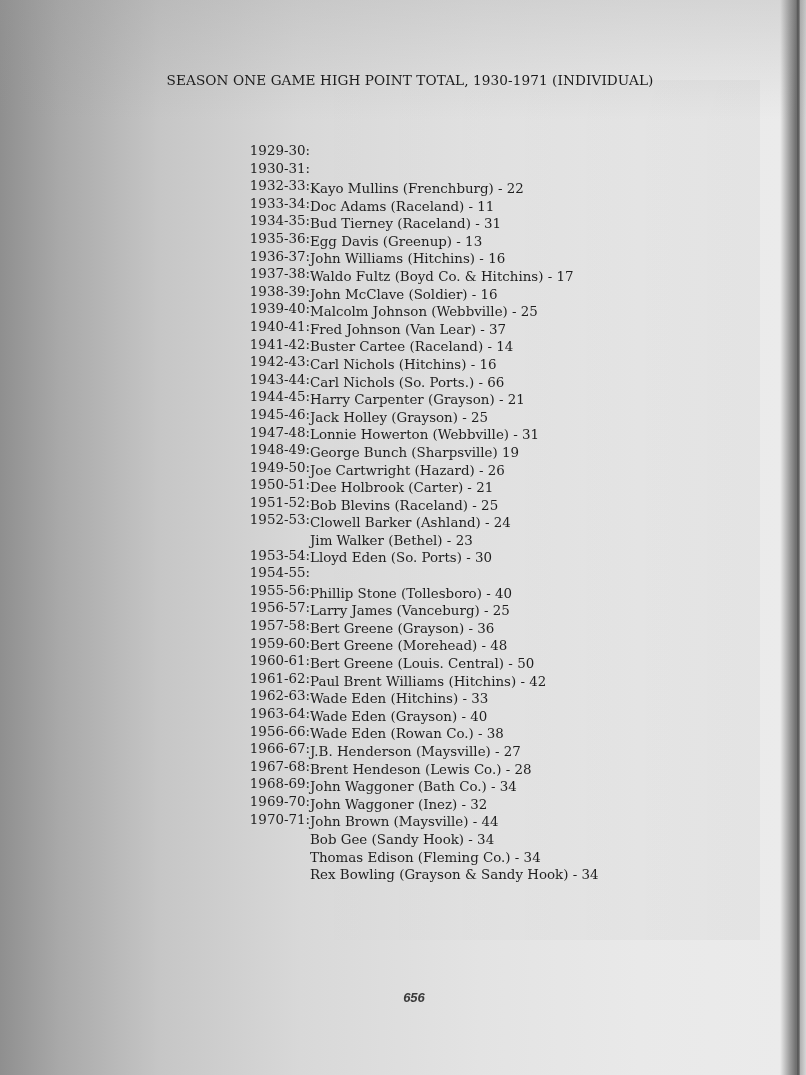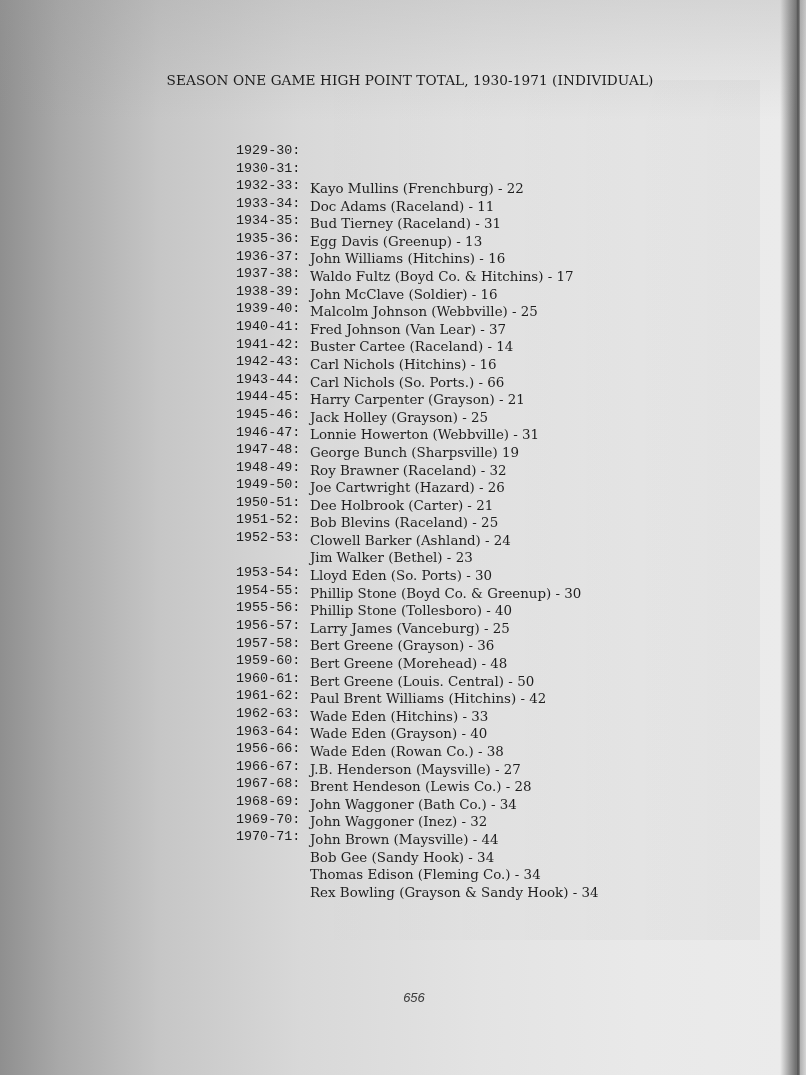--- a/index.html
+++ b/index.html
@@ -61,36 +61,36 @@
       display: flex;
       height: 17.6px;
       line-height: 17.6px;
       font-size: 13.4px;
       color: #1e1e1e;
       white-space: nowrap;
     }
     .season {
       width: 74px;
       flex: 0 0 74px;
+      text-align: right;
       padding-right: 0px;
-      font-family: Liberation Mono, monospace;
     }
     .entry {
       padding-left: 0px;
       margin-top: 38px;
     }
     .page-number {
       position: absolute;
       top: 990px;
       left: 0;
       width: 806px;
       text-align: center;
       font-size: 13px;
       font-style: italic;
-      font-weight: normal;
+      font-weight: bold;
       color: #3a3a3a;
       font-family: "Liberation Sans", sans-serif;
       padding-left: 22px;
       box-sizing: border-box;
     }
     .spine-edge {
       position: absolute;
       right: 6px;
       top: 0;
       width: 4px;
@@ -168,24 +168,20 @@
       </div>
       <div class="row">
         <span class="season">1944-45:</span>
         <span class="entry">Lonnie Howerton (Webbville) - 31</span>
       </div>
       <div class="row">
         <span class="season">1945-46:</span>
         <span class="entry">George Bunch (Sharpsville)  19</span>
       </div>
       <div class="row">
-        <span class="season">1946-47:</span>
-        <span class="entry">Roy Brawner (Raceland) - 32</span>
-      </div>
-      <div class="row">
         <span class="season">1947-48:</span>
         <span class="entry">Joe Cartwright (Hazard) - 26</span>
       </div>
       <div class="row">
         <span class="season">1948-49:</span>
         <span class="entry">Dee Holbrook (Carter) - 21</span>
       </div>
       <div class="row">
         <span class="season">1949-50:</span>
         <span class="entry">Bob Blevins (Raceland) - 25</span>
@@ -197,21 +193,20 @@
       <div class="row">
         <span class="season">1951-52:</span>
         <span class="entry">Jim Walker (Bethel) - 23</span>
       </div>
       <div class="row">
         <span class="season">1952-53:</span>
         <span class="entry">Lloyd Eden (So. Ports) - 30</span>
       </div>
       <div class="row">
         <span class="season"></span>
-        <span class="entry">Phillip Stone (Boyd Co. &amp; Greenup) - 30</span>
       </div>
       <div class="row">
         <span class="season">1953-54:</span>
         <span class="entry">Phillip Stone (Tollesboro) - 40</span>
       </div>
       <div class="row">
         <span class="season">1954-55:</span>
         <span class="entry">Larry James (Vanceburg) - 25</span>
       </div>
       <div class="row">

